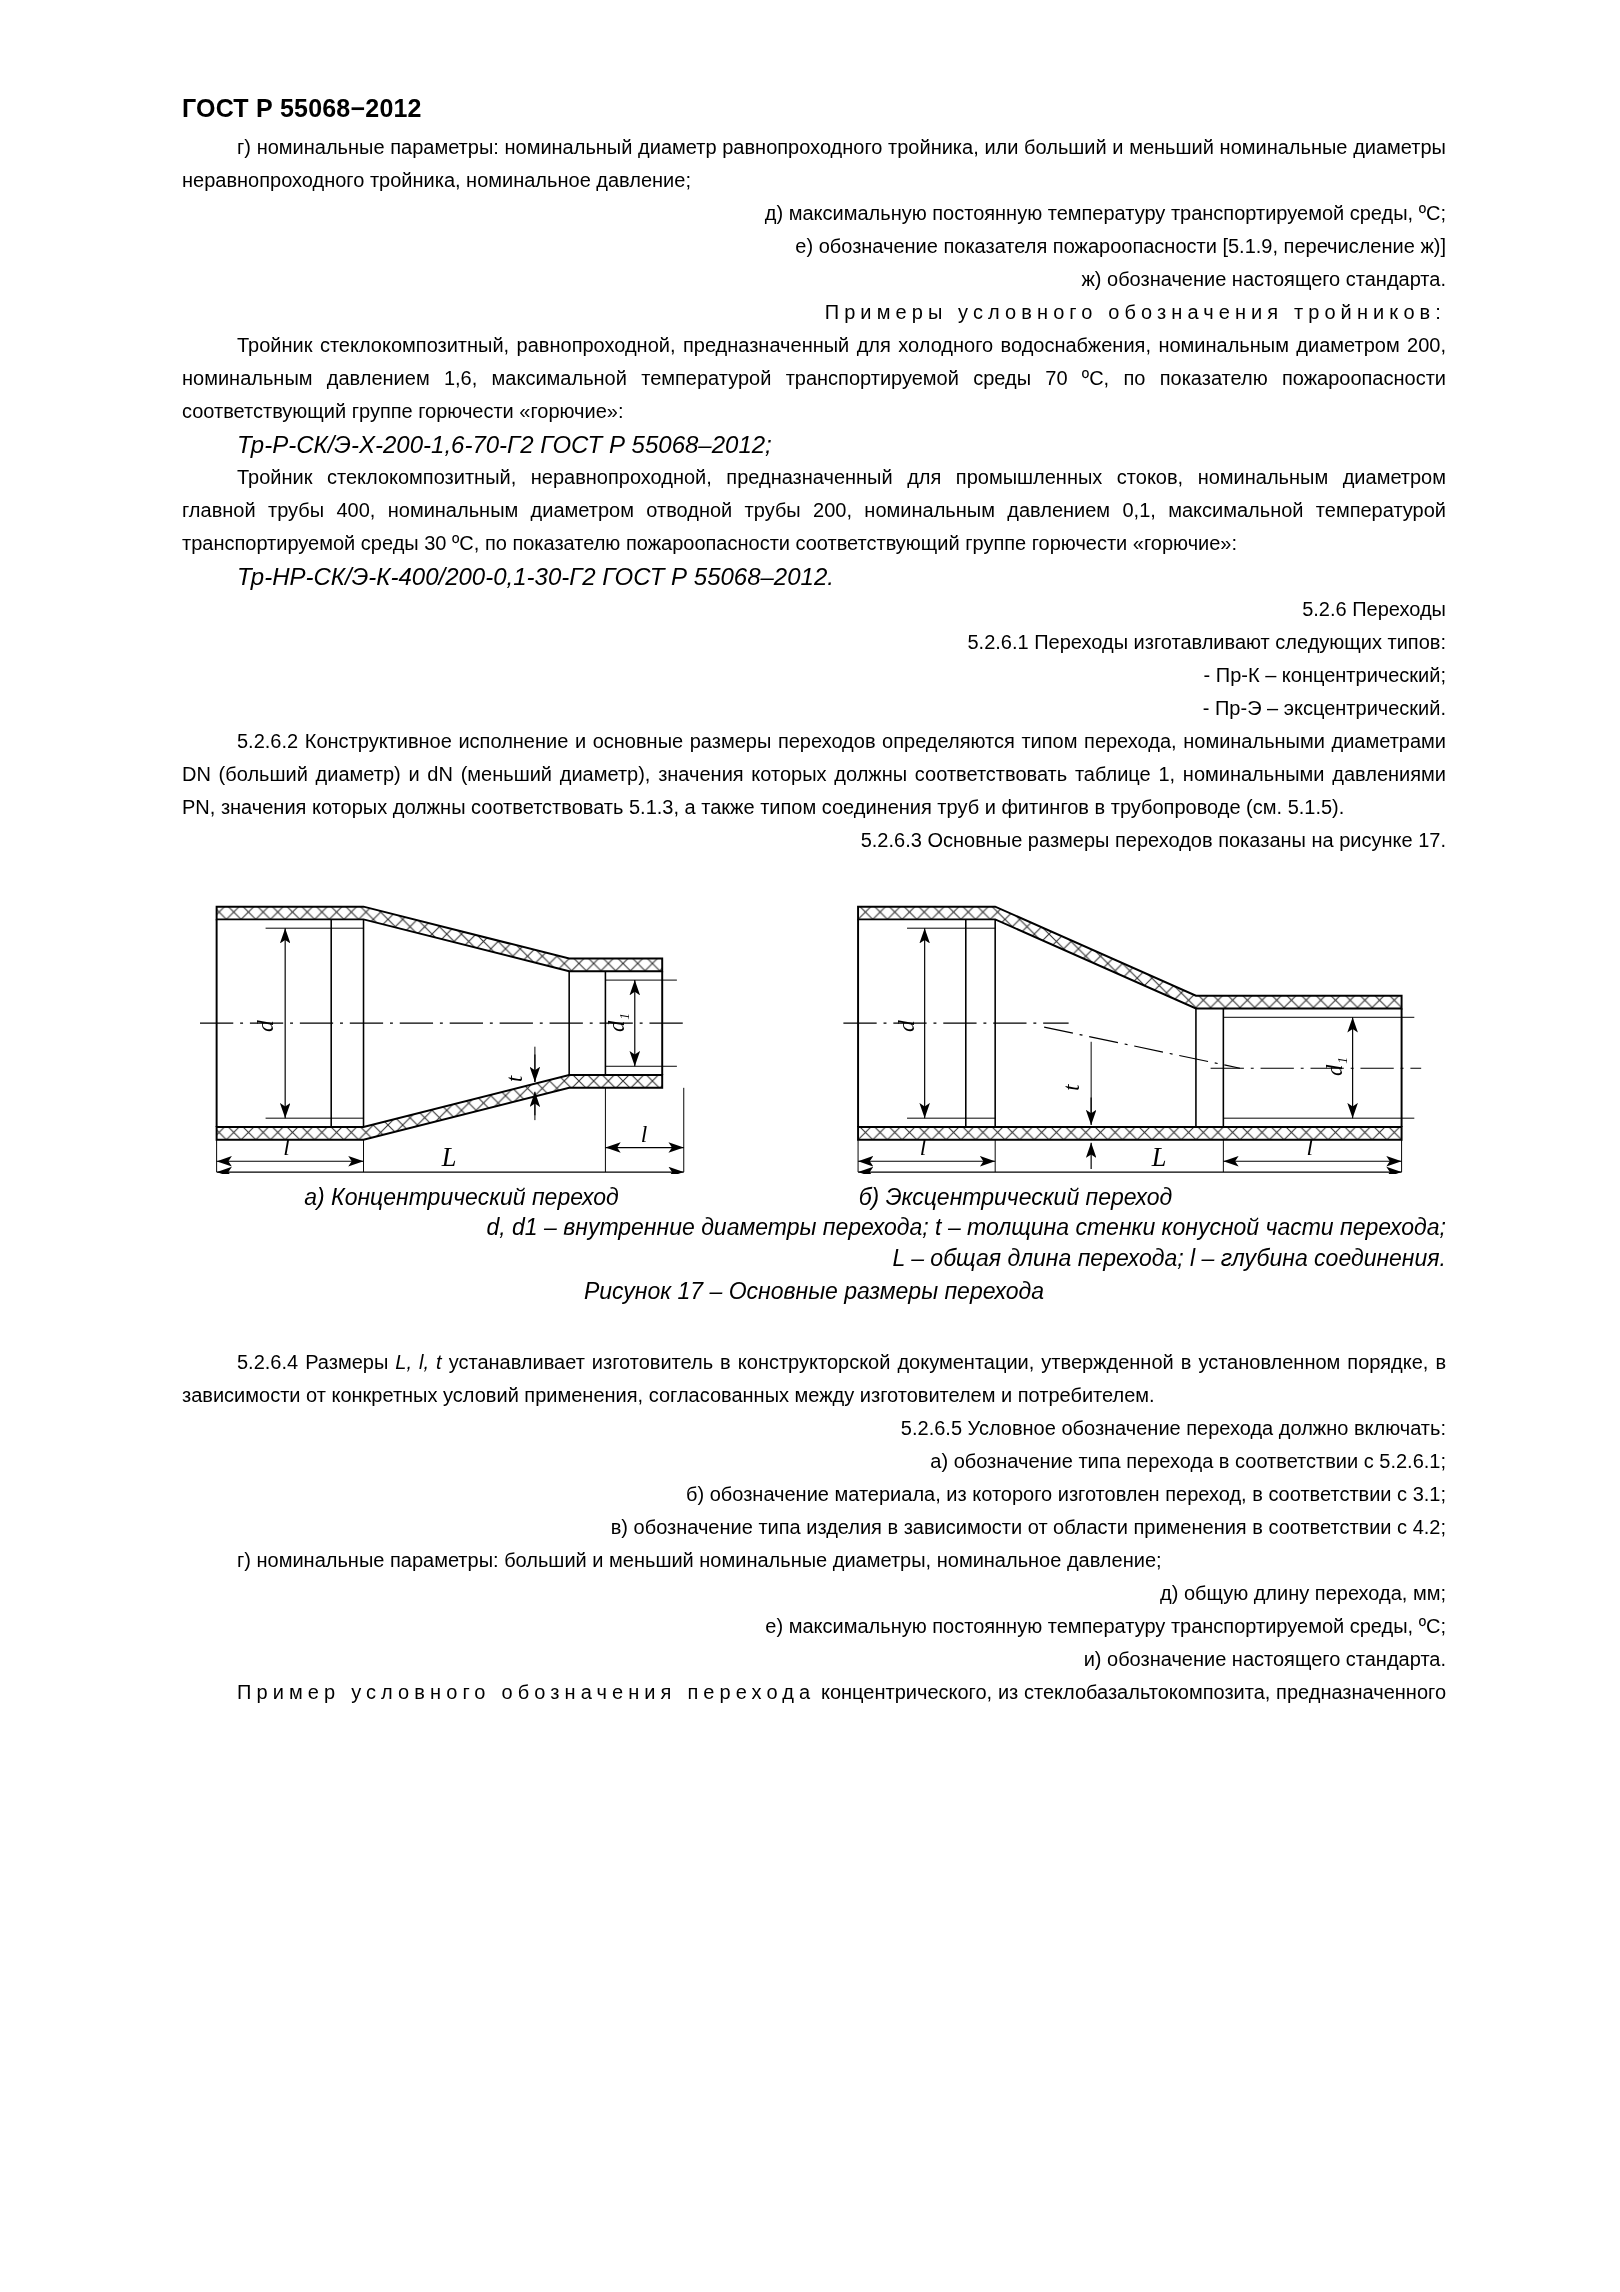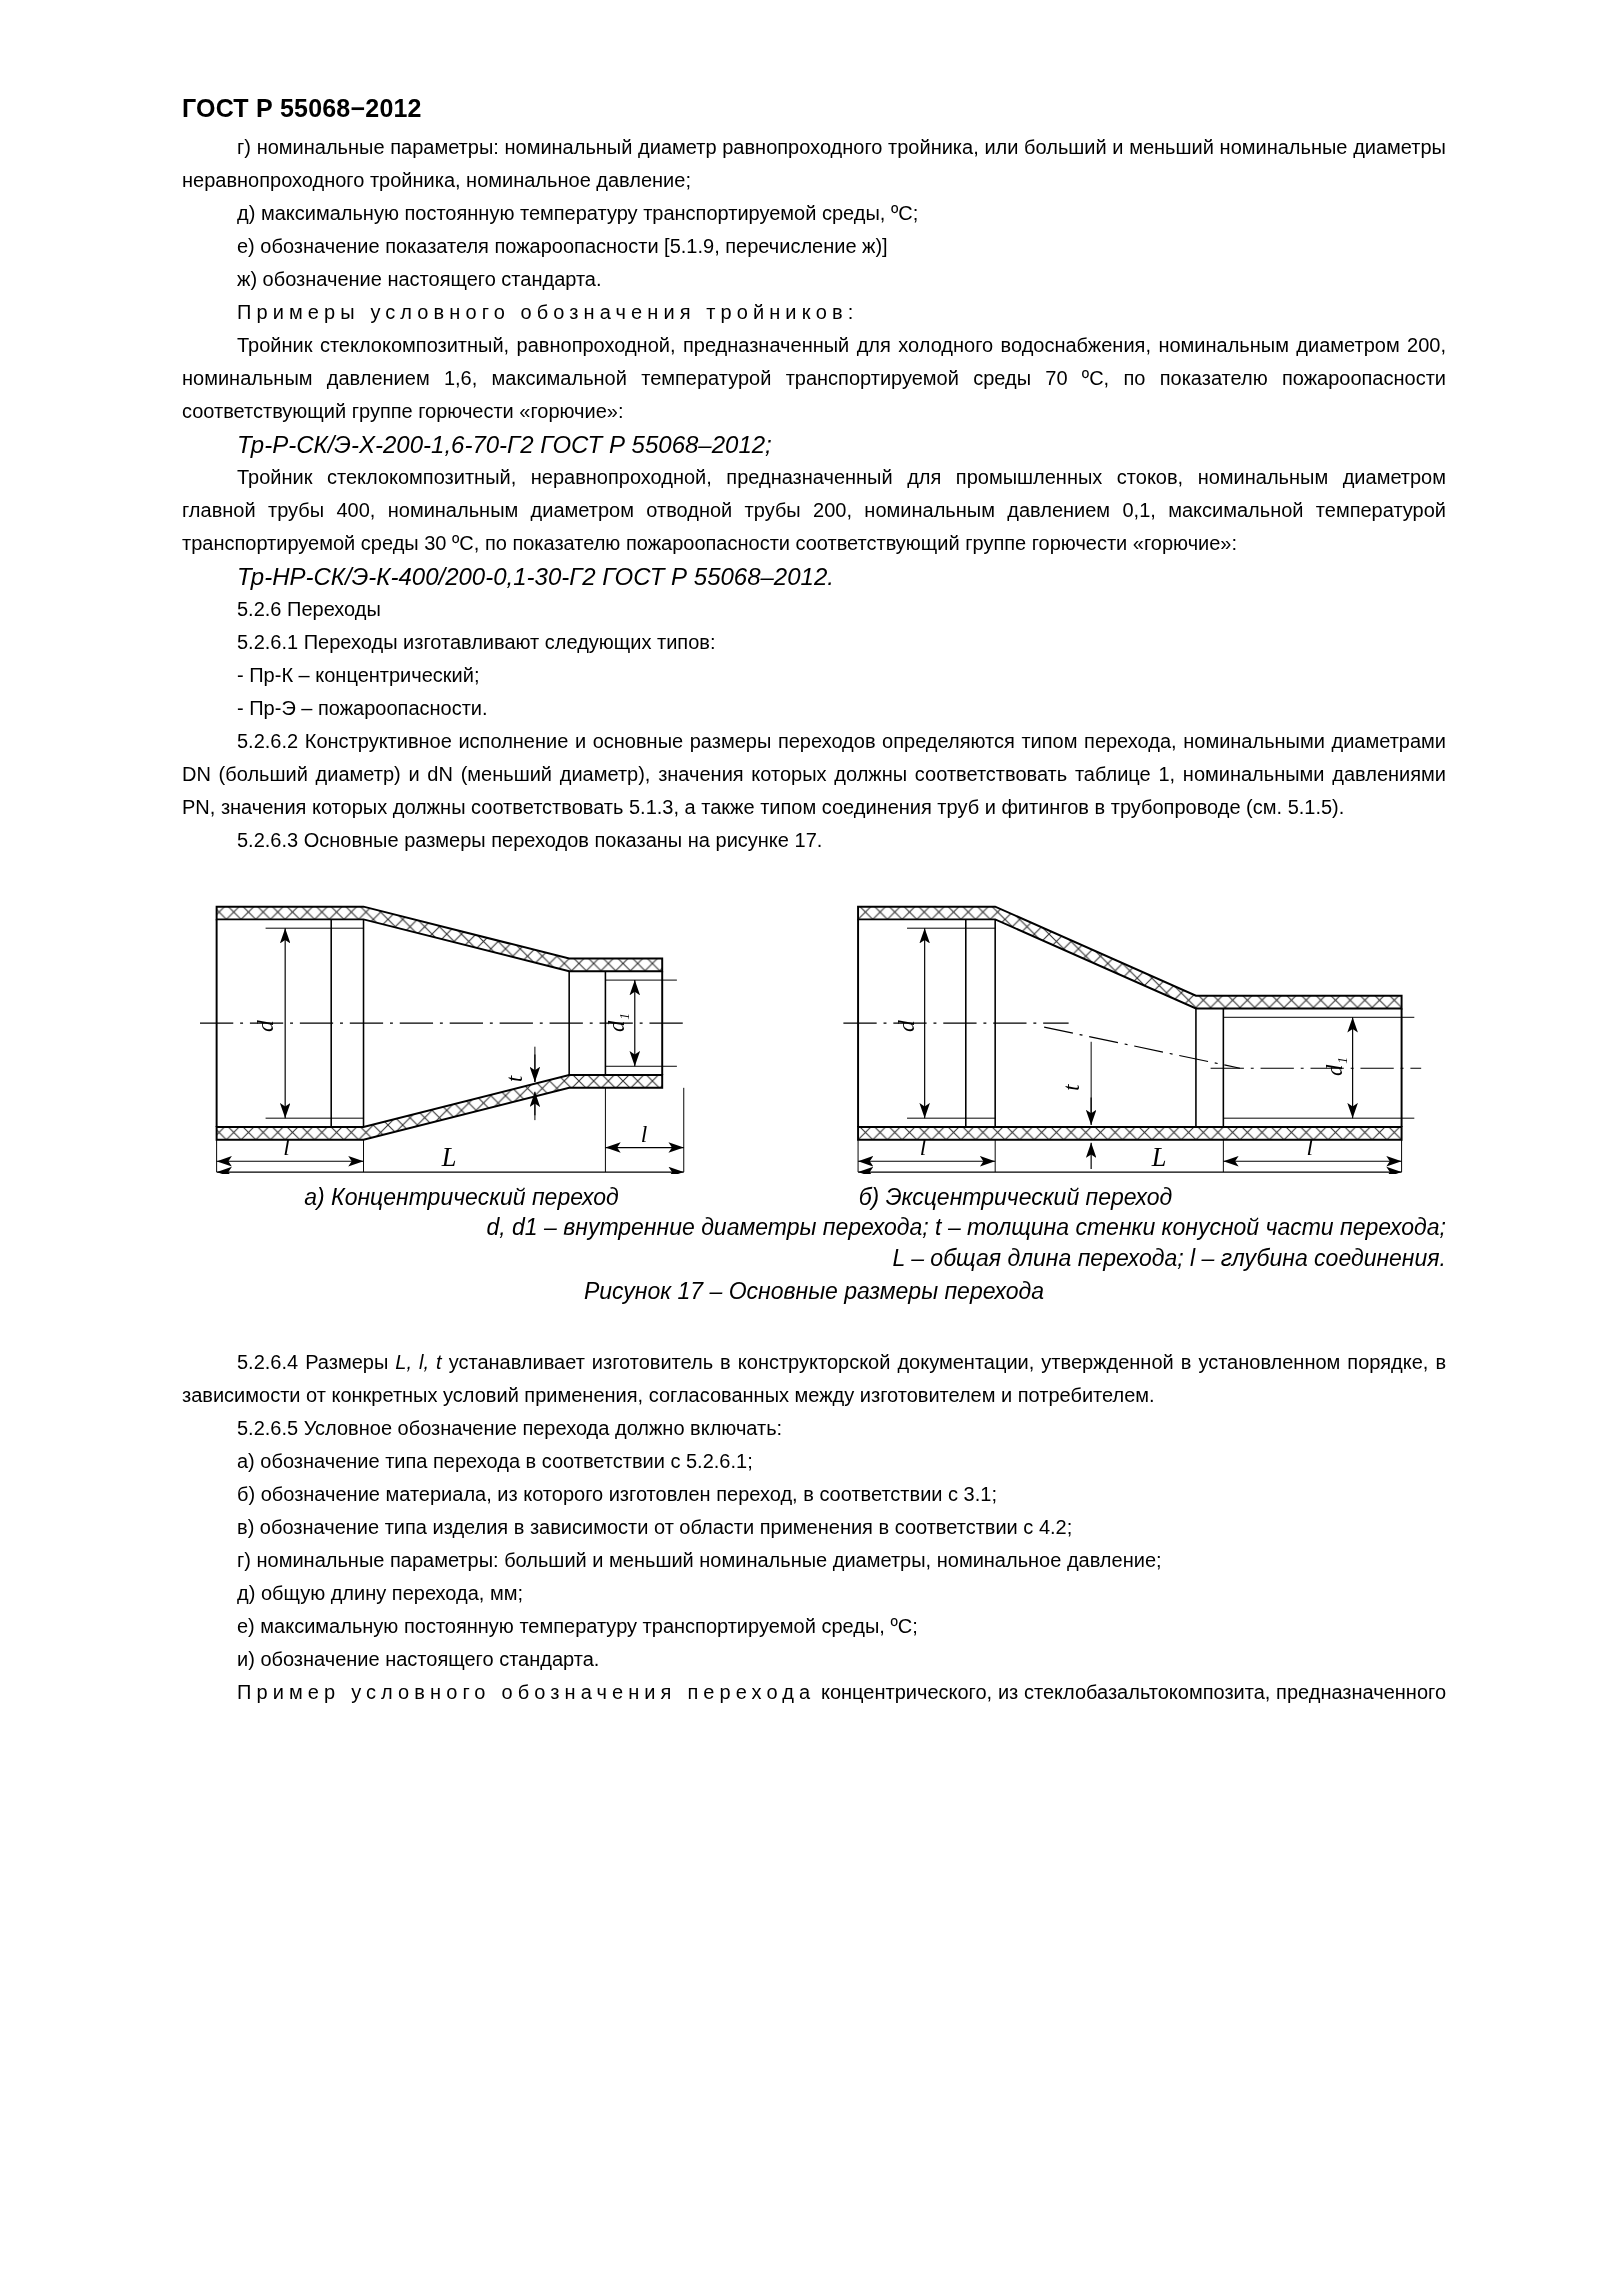--- a/index.html
+++ b/index.html
@@ -36,21 +36,21 @@
     line-height: 33px;
     text-align: justify;
     text-justify: inter-word;
     margin: 0;
     hyphens: none;
   }
   .para.indent {
     text-indent: 55px;
   }
   .para.nojust {
-    text-align: left;
+    text-align: right;
   }
   .para.spaced {
     letter-spacing: 5.1px;
     text-indent: 55px;
   }
   .desig {
     font-size: 24px;
     line-height: 33px;
     font-style: italic;
     margin: 0;
@@ -118,21 +118,21 @@
     <p class="para indent nojust">е) обозначение показателя пожароопасности [5.1.9, перечисление ж)]</p>
     <p class="para indent nojust">ж) обозначение настоящего стандарта.</p>
     <p class="para spaced nojust">Примеры условного обозначения тройников:</p>
     <p class="para indent">Тройник стеклокомпозитный, равнопроходной, предназначенный для холодного водоснабжения, номинальным диаметром 200, номинальным давлением 1,6, максимальной температурой транспортируемой среды 70 ºС, по показателю пожароопасности соответствующий группе горючести «горючие»:</p>
     <p class="desig">Тр-Р-СК/Э-Х-200-1,6-70-Г2 ГОСТ Р 55068–2012;</p>
     <p class="para indent">Тройник стеклокомпозитный, неравнопроходной, предназначенный для промышленных стоков, номинальным диаметром главной трубы 400, номинальным диаметром отводной трубы 200, номинальным давлением 0,1, максимальной температурой транспортируемой среды 30 ºС, по показателю пожароопасности соответствующий группе горючести «горючие»:</p>
     <p class="desig">Тр-НР-СК/Э-К-400/200-0,1-30-Г2 ГОСТ Р 55068–2012.</p>
     <p class="para indent nojust">5.2.6 Переходы</p>
     <p class="para indent nojust">5.2.6.1 Переходы изготавливают следующих типов:</p>
     <p class="para indent nojust">- Пр-К – концентрический;</p>
-    <p class="para indent nojust">- Пр-Э – пожароопасности.</p>
+    <p class="para indent nojust">- Пр-Э – эксцентрический.</p>
     <p class="para indent">5.2.6.2 Конструктивное исполнение и основные размеры переходов определяются типом перехода, номинальными диаметрами DN (больший диаметр) и dN (меньший диаметр), значения которых должны соответствовать таблице 1, номинальными давлениями PN, значения которых должны соответствовать 5.1.3, а также типом соединения труб и фитингов в трубопроводе (см. 5.1.5).</p>
     <p class="para indent nojust">5.2.6.3 Основные размеры переходов показаны на рисунке 17.</p>
 
     <div class="figure-block">
 
       <div class="drawings">
         <svg width="1264" height="284" viewBox="0 0 1290 290">
           <defs>
             <pattern id="xhatch" width="15" height="15" patternUnits="userSpaceOnUse">
               <rect width="15" height="15" fill="#ffffff"></rect>

